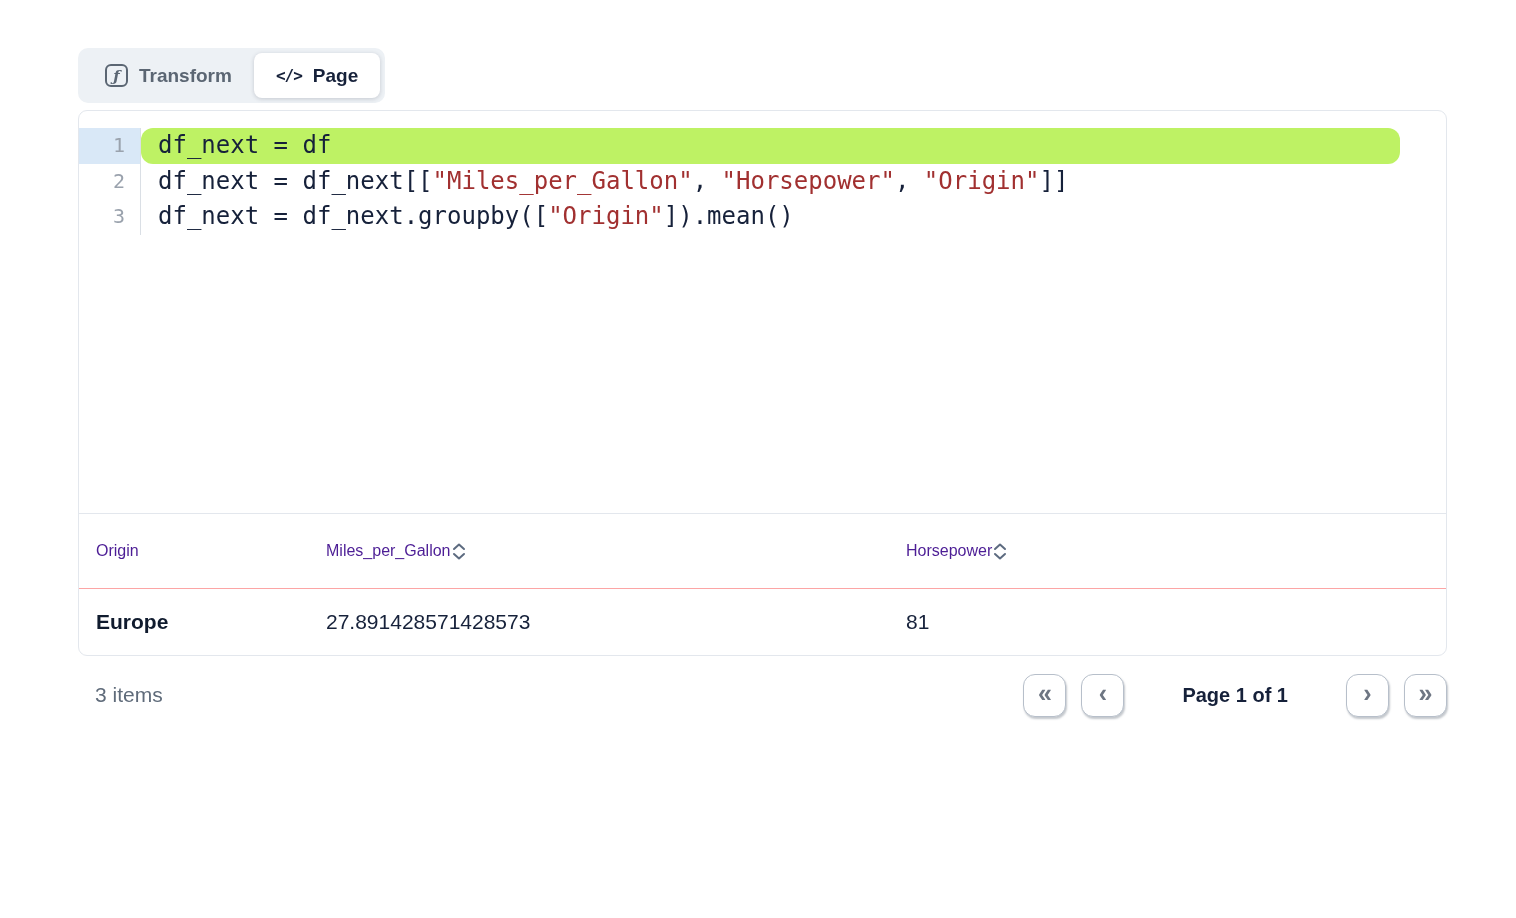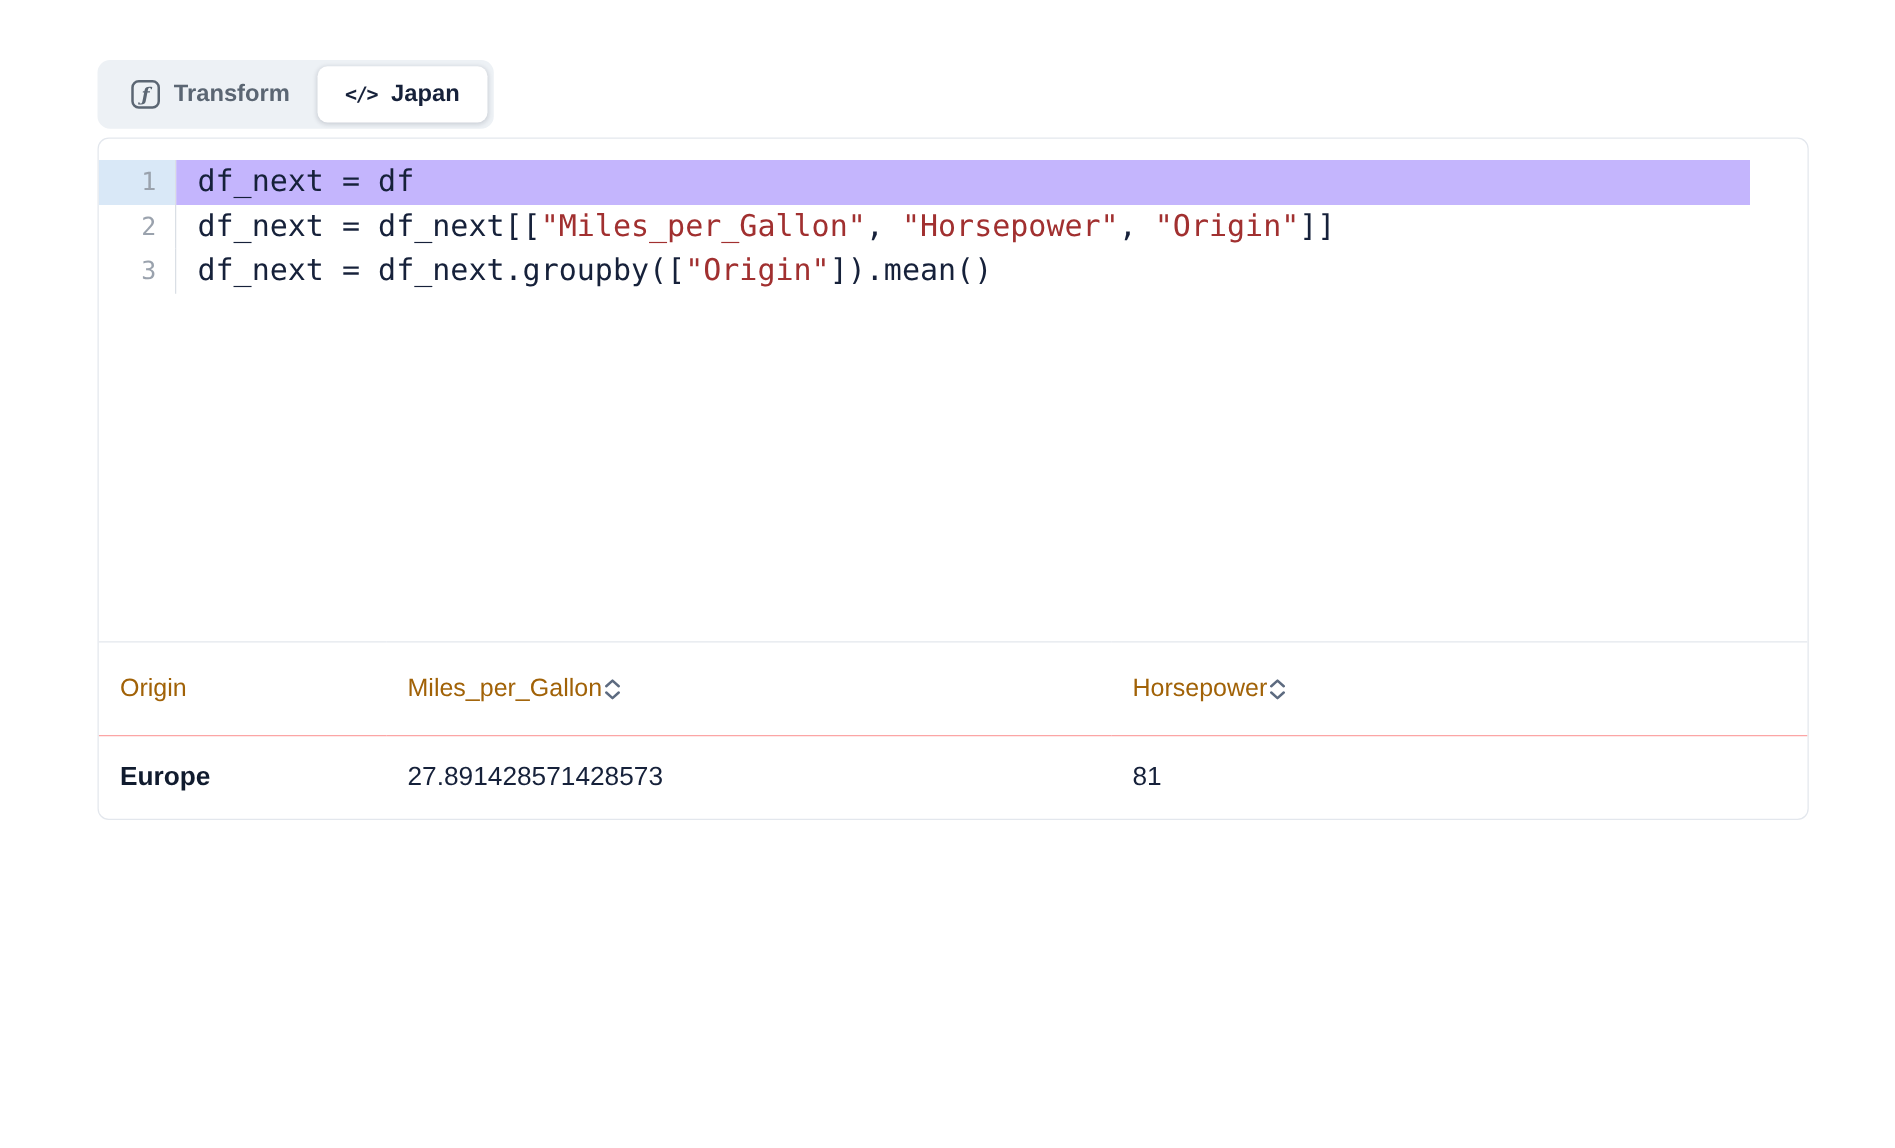--- a/index.html
+++ b/index.html
@@ -29,27 +29,27 @@
     overflow: hidden; background: #ffffff; }
 
   .editor { height: 402px; padding-top: 17px;
     font-family: "DejaVu Sans Mono", monospace; font-size: 24px; }
   .code-line { display: flex; height: 35.5px; line-height: 35.5px; }
   .gutter-cell { flex: none; width: 62px; text-align: right; padding-right: 15px;
     border-right: 1px solid #dadfe5; color: #9aa2ad; font-size: 20px; }
   .code-content { flex: 1; margin-right: 46px; padding-left: 17px;
     white-space: pre; color: #16213a; overflow: hidden; }
   .code-line.active .gutter-cell { background: #d9e8f7; }
-  .code-line.active .code-content { background: #c4b5fd; }
+  .code-line.active .code-content { background: #bef264; border-radius: 12px; }
   .tok-str { color: #a13030; }
 
   
   table { width: 100%; border-collapse: collapse; table-layout: fixed; }
   th, td { text-align: left; padding-left: 17px; }
-  thead th { height: 75px; font-size: 20px; font-weight: 500; color: #a16207;
+  thead th { height: 75px; font-size: 16px; font-weight: 500; color: #4c1d95;
     border-top: 1px solid #e3e7ed; }
   tbody td { height: 66px; font-size: 21px; color: #16213a;
     border-top: 1px solid #fca5a5; }
   tbody td.origin-cell { font-weight: 700; color: #101b2e; }
   .th-inner { display: inline-flex; align-items: center; cursor: pointer; }
   .sort-icon { display: inline-block; }
 
   
   .pager { margin-top: 18px; display: flex; align-items: center; width: 1369px; }
   .items-count { padding-left: 17px; font-size: 21px; color: #5f6b7a; }
@@ -68,21 +68,21 @@
   <div class="content">
 
     
     <div class="tabbar">
       <button class="tab tab-inactive">
         <span class="fn-icon">ƒ</span>
         <span>Transform</span>
       </button>
       <button class="tab tab-active">
         <span class="code-glyph">&lt;/&gt;</span>
-        <span>Japan</span>
+        <span>Page</span>
       </button>
     </div>
 
     
     <div class="panel">
 
       <div class="editor">
         <div class="code-line active">
           <div class="gutter-cell">1</div>
           <div class="code-content"><span>df_next = df</span></div>
@@ -132,15 +132,33 @@
           <tr>
             <td class="origin-cell">Europe</td>
             <td>27.891428571428573</td>
             <td>81</td>
           </tr>
         </tbody>
       </table>
     </div>
 
     
+    <div class="pager">
+      <span class="items-count">3 items</span>
+      <div class="pager-controls">
+        <button class="pg-btn">
+            <span>«</span>
+          </button>
+        <button class="pg-btn">
+            <span>‹</span>
+          </button>
+        <span class="page-label">Page 1 of 1</span>
+        <button class="pg-btn">
+            <span>›</span>
+          </button>
+        <button class="pg-btn">
+            <span>»</span>
+          </button>
+      </div>
+    </div>
 
   </div>
 </div>
 
 </body></html>

